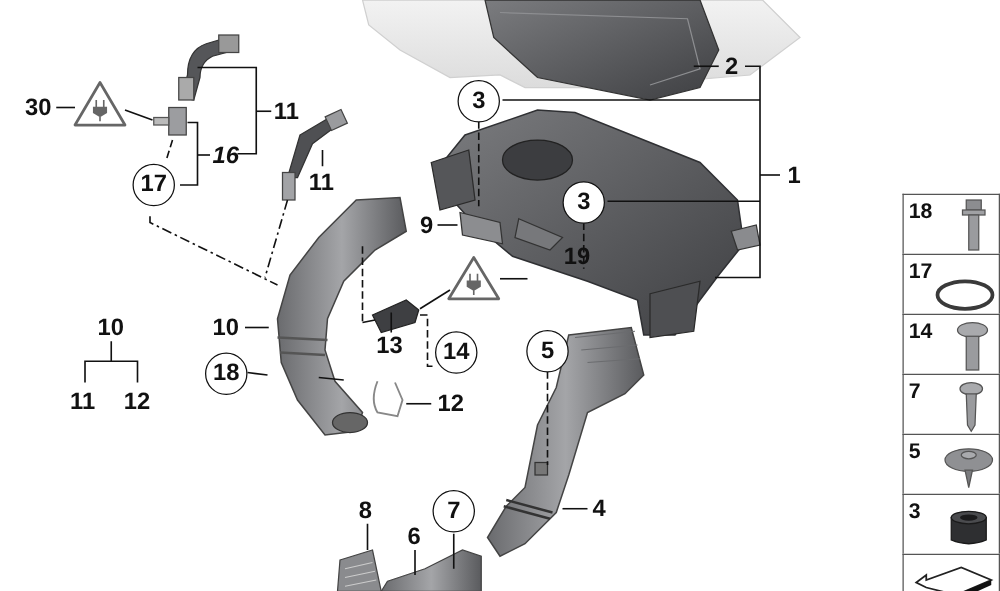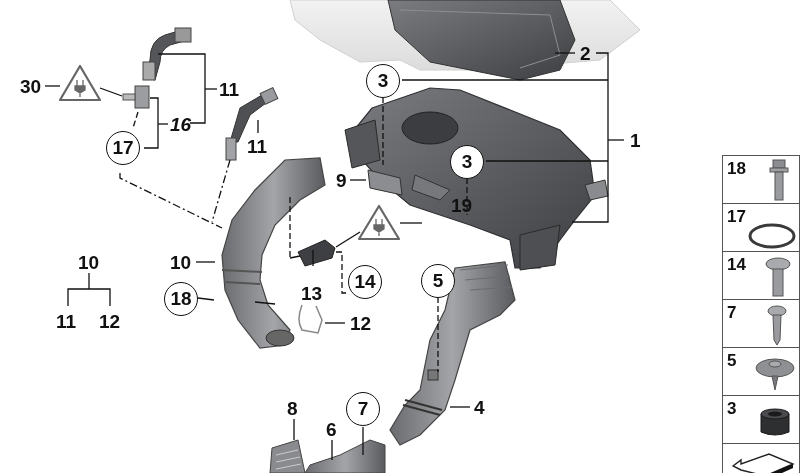--- a/index.html
+++ b/index.html
@@ -175,21 +175,21 @@
 
 <div class="lbl" style="left:20px; top:77px;">30</div>
 <div class="lbl" style="left:219px; top:80px;">11</div>
 <div class="lbl" style="left:170px; top:115px;font-style:italic;">16</div>
 <div class="lbl" style="left:247px; top:137px;">11</div>
 <div class="lbl" style="left:580px; top:44px;">2</div>
 <div class="lbl" style="left:630px; top:131px;">1</div>
 <div class="lbl" style="left:336px; top:171px;">9</div>
 <div class="lbl" style="left:425px; top:196px;margin-left:26px;">19</div>
 <div class="lbl" style="left:170px; top:253px;">10</div>
-<div class="lbl" style="left:301px; top:284px;text-align:right;">13</div>
+<div class="lbl" style="left:301px; top:267px;text-align:right;">13</div>
 <div class="lbl" style="left:350px; top:314px;">12</div>
 <div class="lbl" style="left:474px; top:398px;">4</div>
 <div class="lbl" style="left:287px; top:399px;">8</div>
 <div class="lbl" style="left:326px; top:420px;">6</div>
 
 <div class="lbl" style="left:78px; top:253px;">10</div>
 <div class="lbl" style="left:56px; top:312px;">11</div>
 <div class="lbl" style="left:99px; top:312px;">12</div>
 
 <div class="circ" style="left:106px; top:131px;">17</div>

